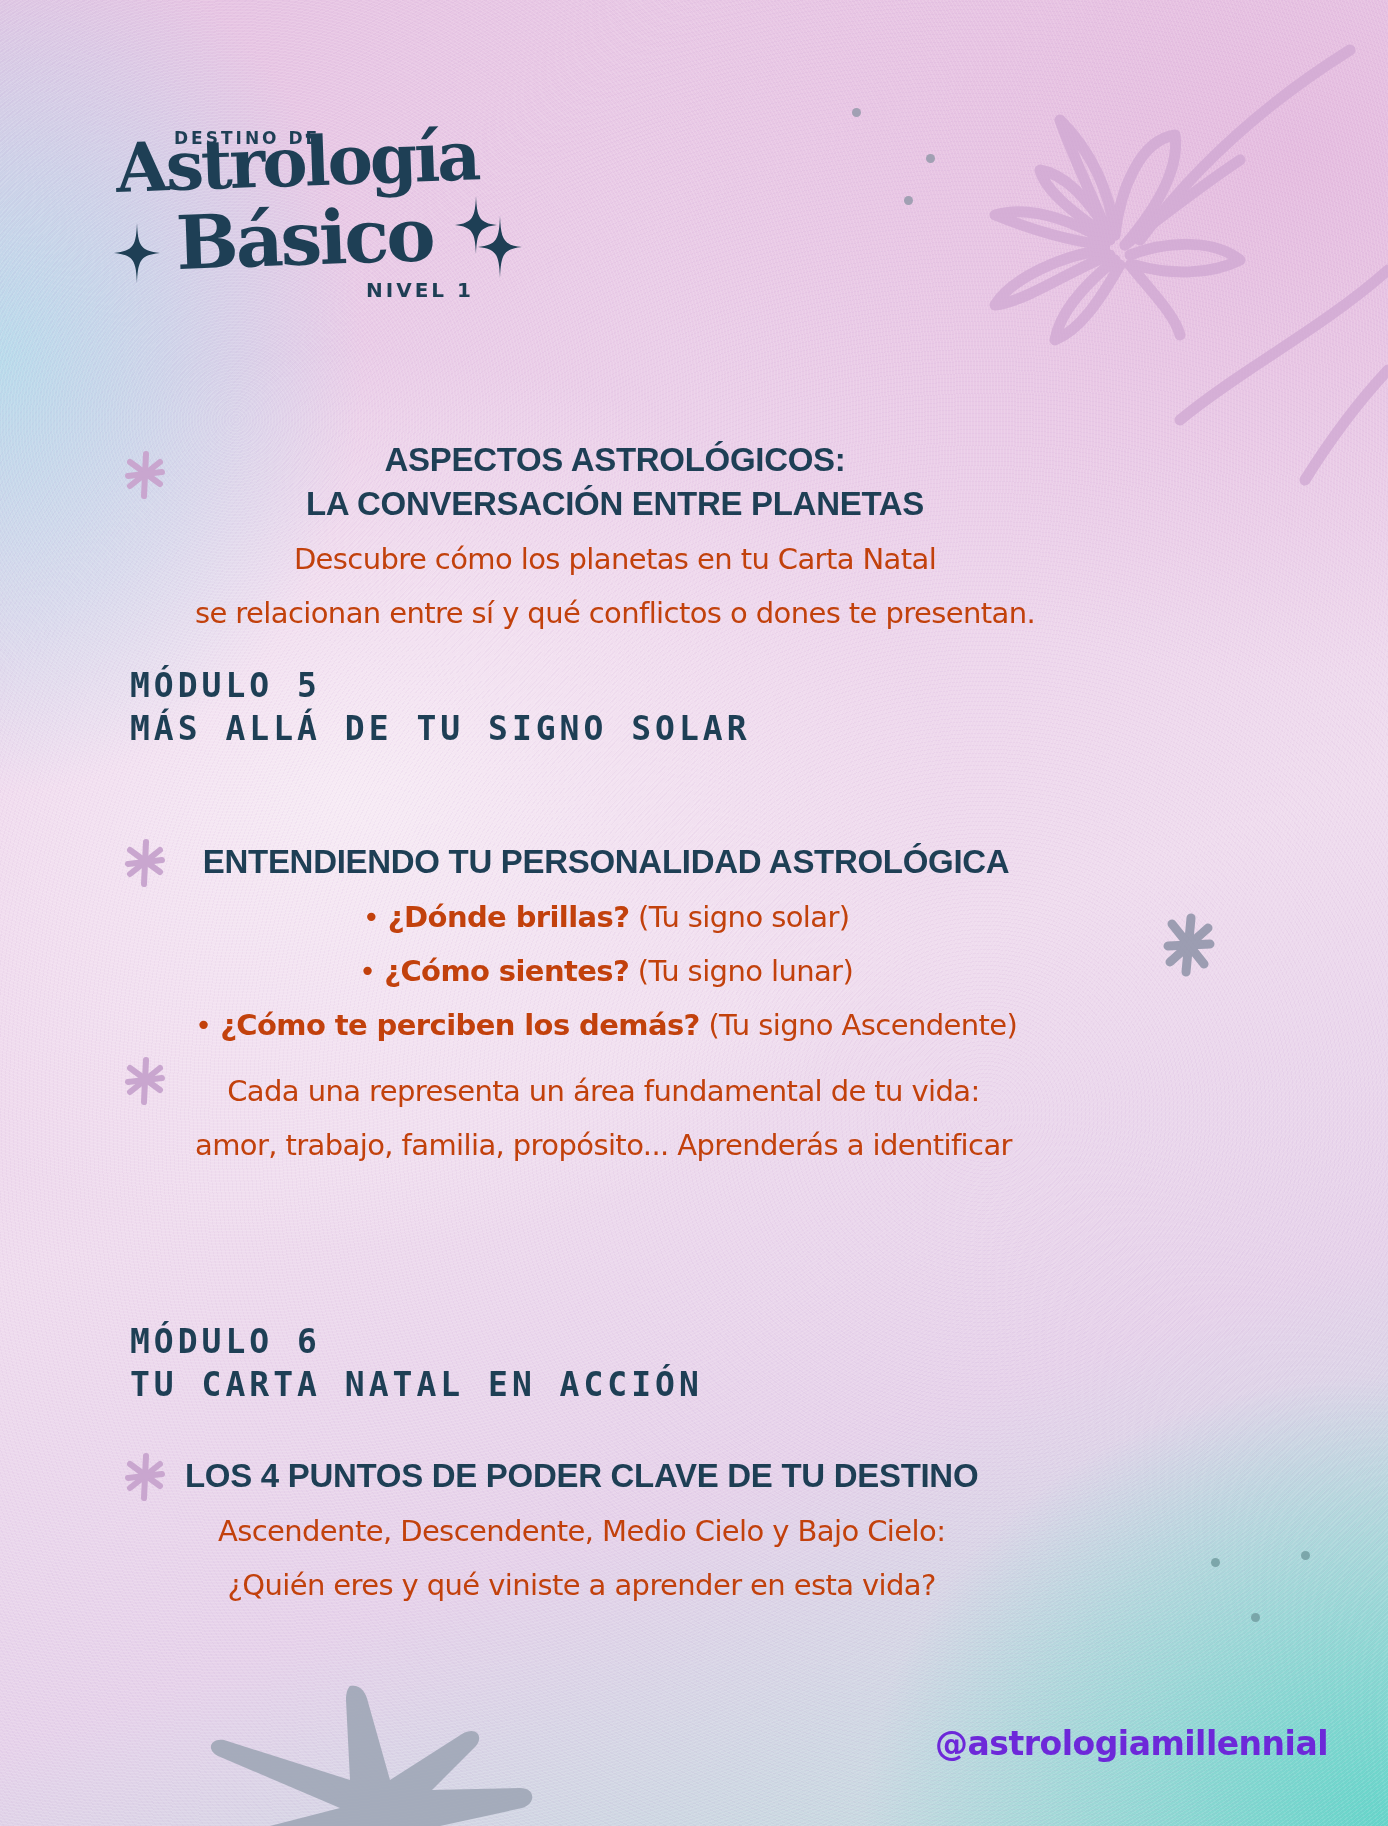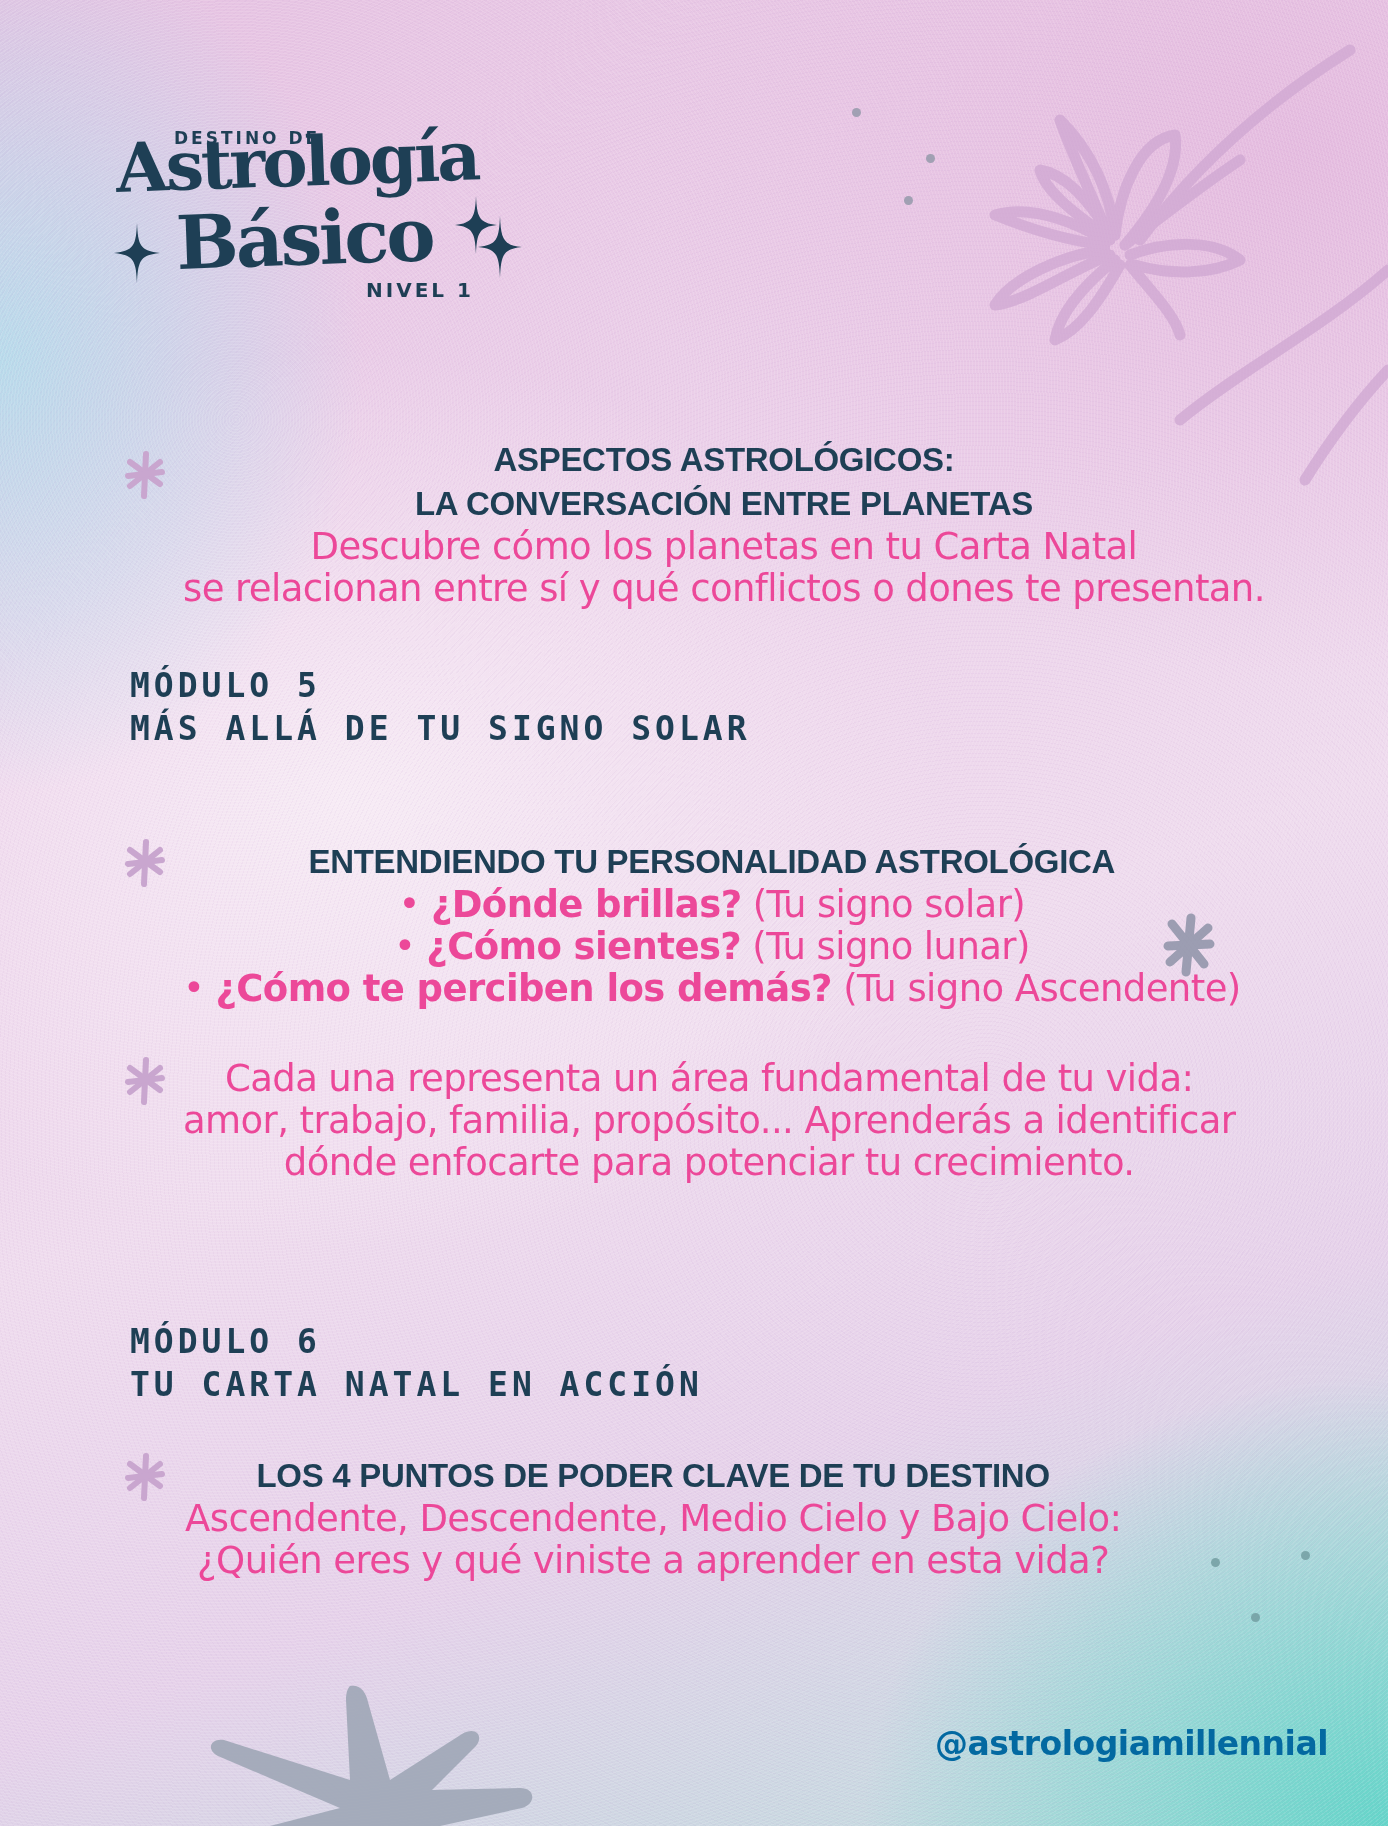--- a/index.html
+++ b/index.html
@@ -51,34 +51,34 @@
   
   .section { position: absolute; left: 183px; text-align: center; }
   .bullet-asterisk { position: absolute; width: 42px; height: 50px; }
   .heading {
     font-family: "Liberation Sans", sans-serif; font-weight: bold;
     font-size: 33px; line-height: 44px; letter-spacing: -0.3px; color: #1e3f55;
     white-space: nowrap; margin: 0;
   }
   .body-line {
     font-family: "DejaVu Sans", sans-serif; font-weight: normal;
-    font-size: 37px; line-height: 42px; letter-spacing: -0.6px; color: #ec4899;
-    white-space: nowrap; margin: 0;
+    font-size: 29px; line-height: 42px; letter-spacing: -0.6px; color: #c2410c;
+    white-space: nowrap; margin: 12px;
   }
   .body-line b { font-weight: bold; }
   .module {
     position: absolute; left: 130px;
     font-family: "DejaVu Sans Mono", monospace; font-weight: bold;
     font-size: 33px; line-height: 43px; letter-spacing: 4px; color: #1e3f55;
     white-space: nowrap;
   }
   .handle {
     position: absolute; right: 60px; top: 1724px;
     font-family: "DejaVu Sans", sans-serif; font-weight: bold;
-    font-size: 33px; letter-spacing: -0.5px; color: #0369a1;
+    font-size: 33px; letter-spacing: -0.5px; color: #6d28d9;
   }
 </style>
 </head>
 <body>
 
 <div class="noise"></div>
 
 <svg class="abs" style="left:940px;top:40px" width="448" height="500" viewBox="0 0 448 500">
   <g fill="none" stroke="#cfa7d2" stroke-width="11" stroke-linecap="round" stroke-linejoin="round" opacity="0.75">
     <path d="M170 200 C150 150,130 110,120 80 C150 110,170 150,175 195"></path>
@@ -172,21 +172,20 @@
   <g stroke="#c9a6cf" stroke-width="6" stroke-linecap="round">
       <line x1="22" y1="4" x2="20" y2="46"></line>
       <line x1="6" y1="12" x2="36" y2="34"></line>
       <line x1="36" y1="12" x2="6" y2="36"></line>
       <line x1="4" y1="26" x2="38" y2="22"></line>
     </g>
 </svg>
 <div class="section" style="top:1058px">
   <p class="body-line">Cada una representa un área fundamental de tu vida:</p>
   <p class="body-line">amor, trabajo, familia, propósito... Aprenderás a identificar</p>
-  <p class="body-line">dónde enfocarte para potenciar tu crecimiento.</p>
 </div>
 
 <div class="module" style="top:1320px">
   <div>MÓDULO 6</div>
   <div>TU CARTA NATAL EN ACCIÓN</div>
 </div>
 
 <svg class="abs bullet-asterisk" style="left:124px;top:1452px" viewBox="0 0 42 50">
   <g stroke="#c9a6cf" stroke-width="6" stroke-linecap="round">
       <line x1="22" y1="4" x2="20" y2="46"></line>

